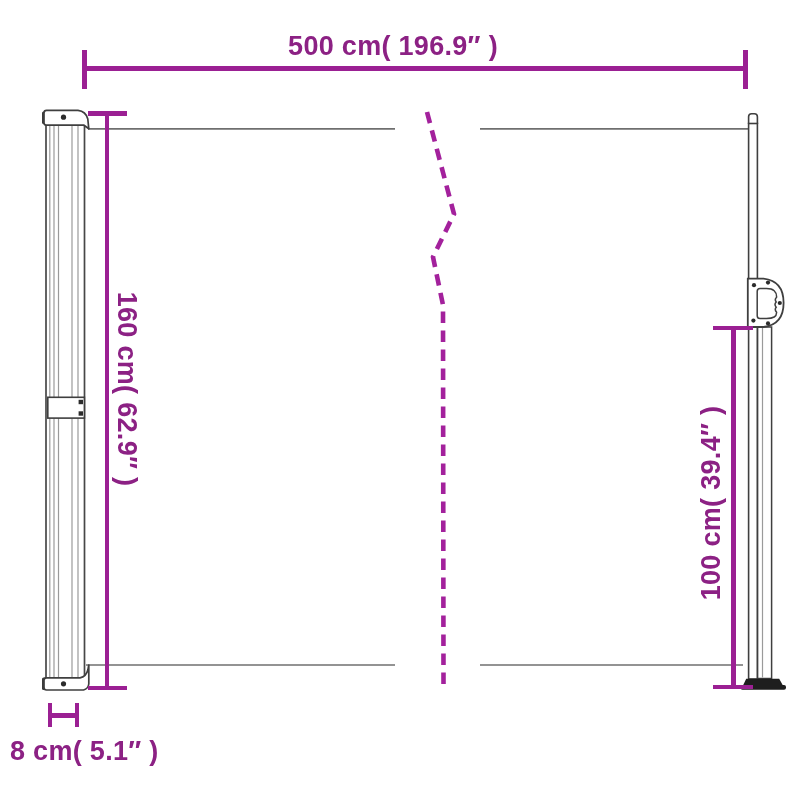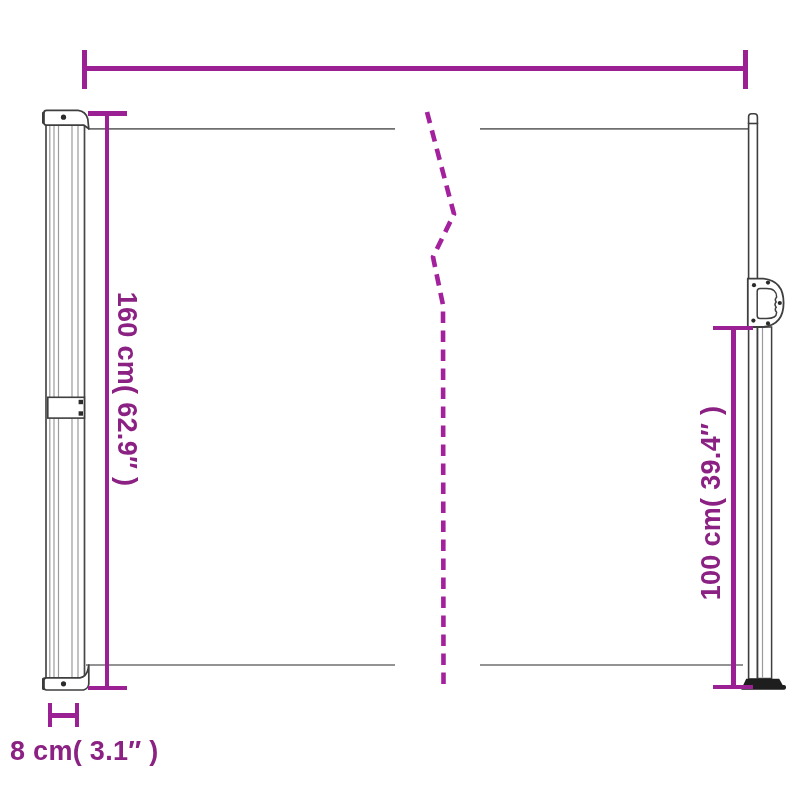--- a/index.html
+++ b/index.html
@@ -71,29 +71,30 @@
       <circle cx="779.8" cy="303" r="2.1" fill="#2b2b2b"></circle>
 
       <path d="M741.6,688.6 L746.2,678.8 L779.2,678.8 L784.6,688.6 Z" fill="#1e1e1e"></path>
       <rect x="740.5" y="685" width="45.5" height="4.8" rx="2" fill="#1e1e1e"></rect>
     </g>
   </svg>
 
   <div class="dim" style="left:84px;top:66px;width:661px;height:4.5px;"></div>
   <div class="dim" style="left:82px;top:50px;width:4.5px;height:39px;"></div>
   <div class="dim" style="left:743px;top:50px;width:4.5px;height:39px;"></div>
+  <div class="dim-label center" style="left:393px;top:46px;">500 cm( 196.9″ )</div>
 
   <div class="dim" style="left:104.5px;top:112px;width:4.5px;height:577px;"></div>
   <div class="dim" style="left:88px;top:111px;width:39px;height:4.5px;"></div>
   <div class="dim" style="left:88px;top:685.5px;width:39px;height:4.5px;"></div>
   <div class="dim-label rot-cw" style="left:126px;top:389px;">160 cm( 62.9″ )</div>
 
   <div class="dim" style="left:731px;top:326px;width:4.5px;height:362px;"></div>
   <div class="dim" style="left:713px;top:325.5px;width:40px;height:4.5px;"></div>
   <div class="dim" style="left:713px;top:684.5px;width:40px;height:4.5px;"></div>
   <div class="dim-label rot-ccw" style="left:711px;top:503px;">100 cm( 39.4″ )</div>
 
   <div class="dim" style="left:49px;top:713px;width:28px;height:4.5px;"></div>
   <div class="dim" style="left:47.5px;top:703px;width:4.5px;height:24px;"></div>
   <div class="dim" style="left:74.5px;top:703px;width:4.5px;height:24px;"></div>
-  <div class="dim-label v-center" style="left:10px;top:751px;">8 cm( 3.1″ )</div>
+  <div class="dim-label v-center" style="left:10px;top:751px;">8 cm( 5.1″ )</div>
 
 </div>
 
 </body></html>

